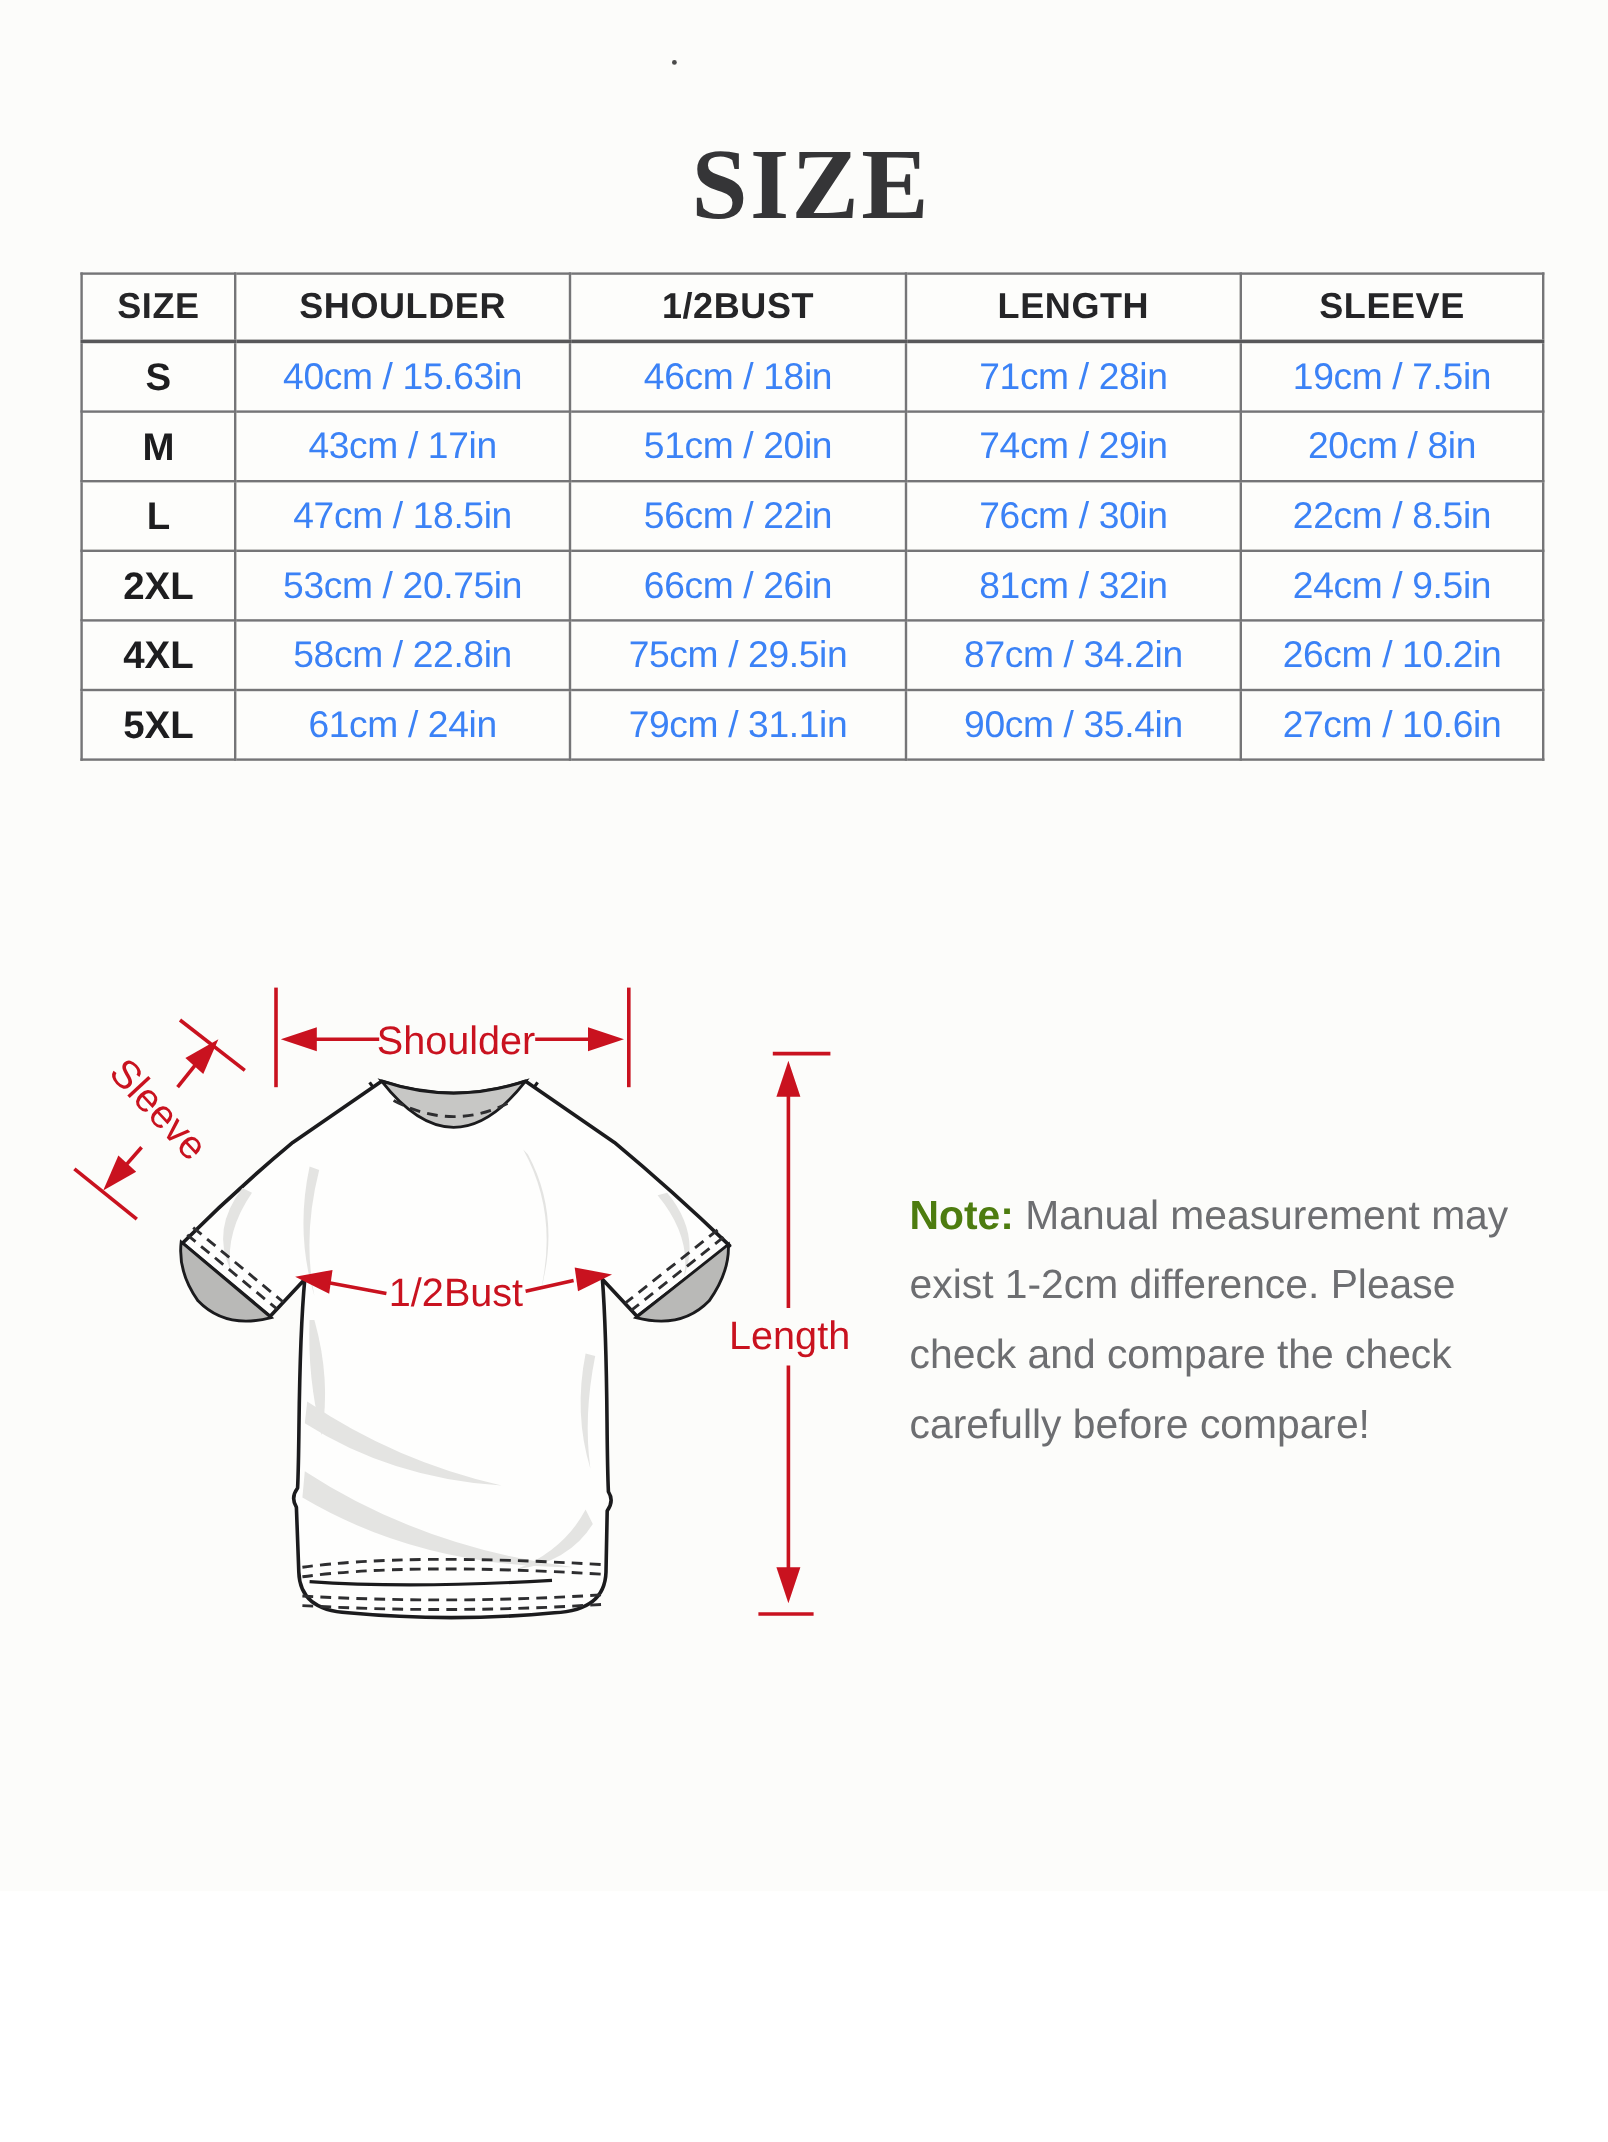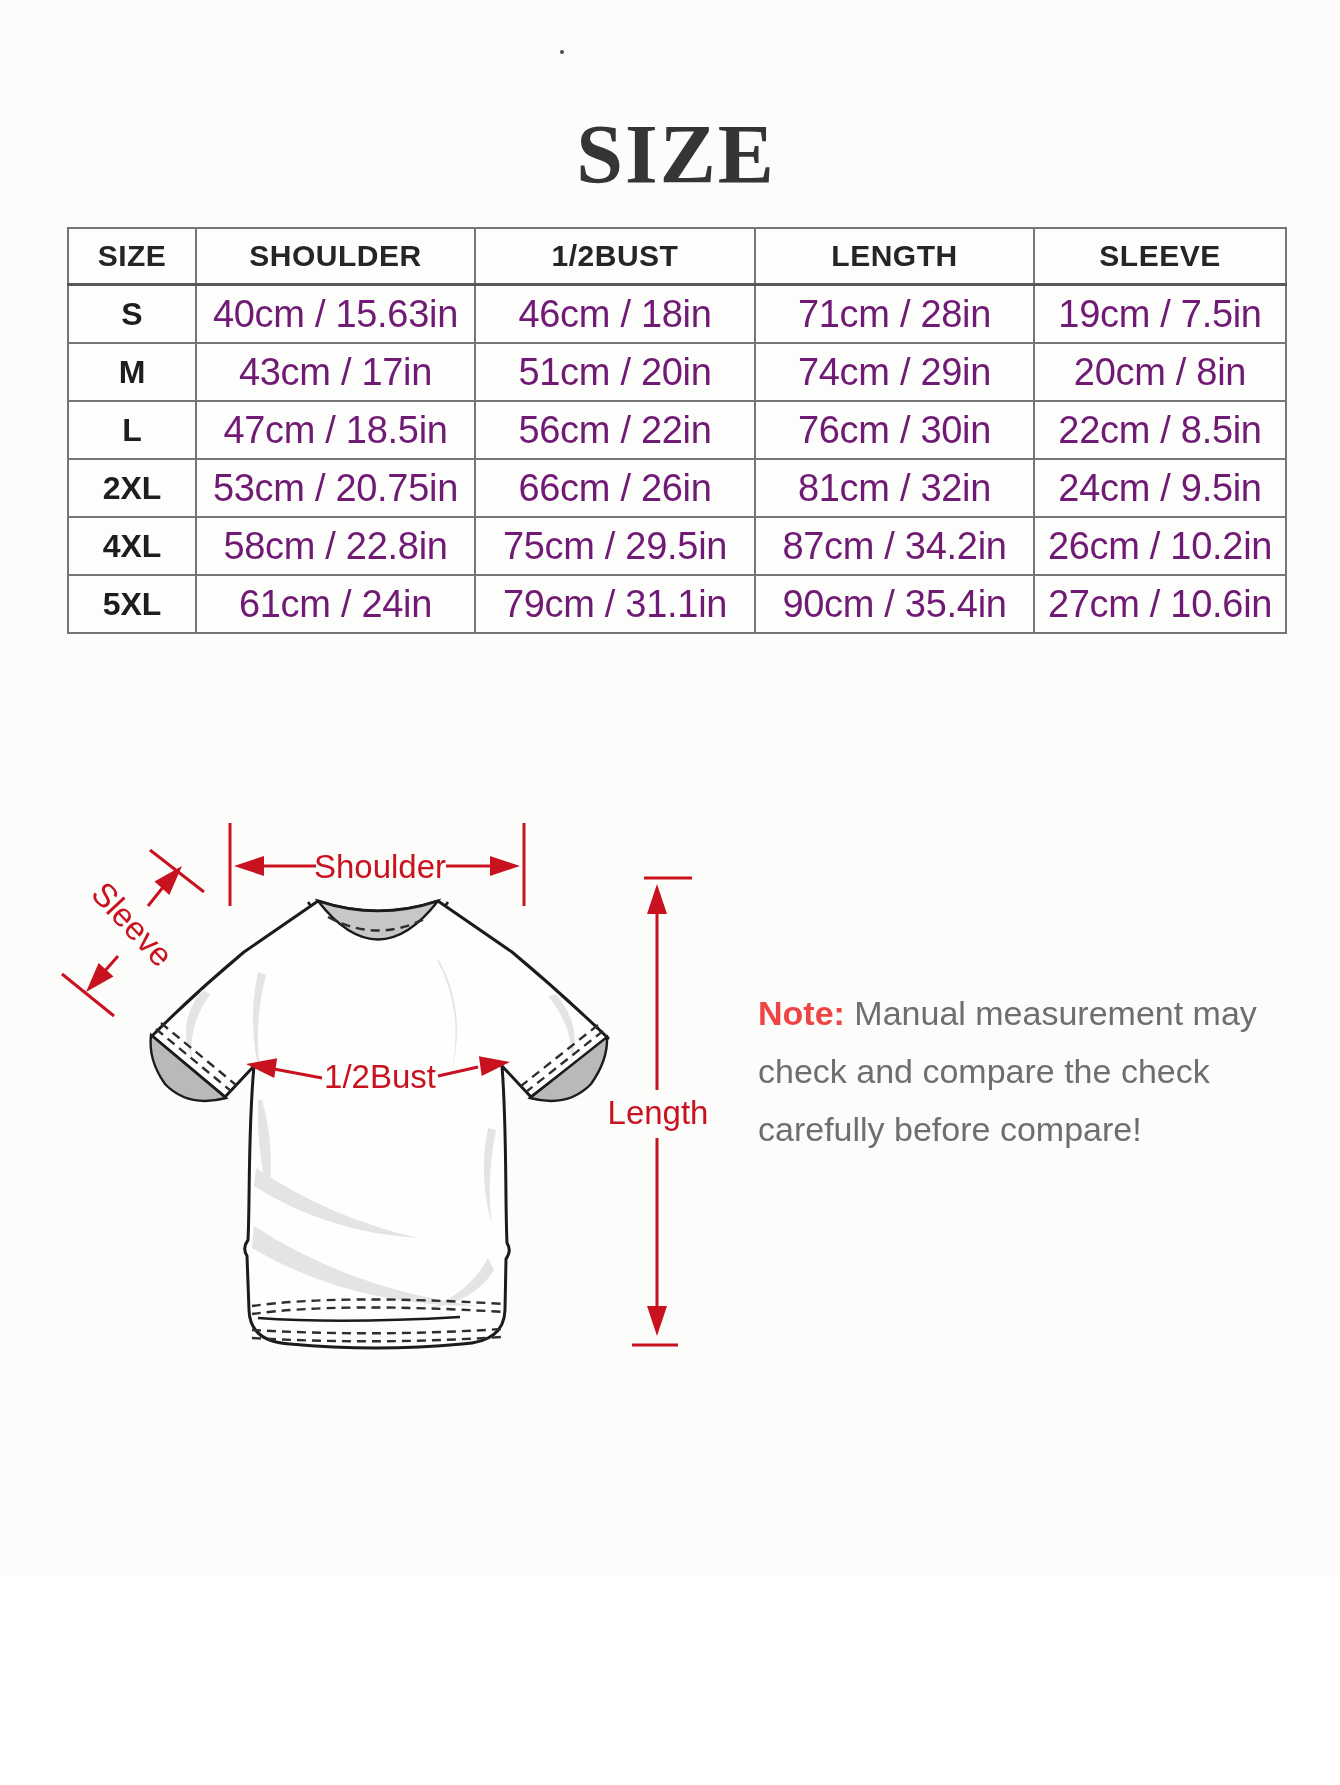--- a/index.html
+++ b/index.html
@@ -21,37 +21,37 @@
     border:2px solid #4c4c4e;background:#fdfdfb;
   }
   table.size-table th,table.size-table td{
     border:2px solid #757577;text-align:center;vertical-align:middle;
     padding:0;overflow:hidden;white-space:nowrap;
   }
   table.size-table th{
     height:54px;font-size:30px;font-weight:bold;color:#252527;letter-spacing:0.5px;
     border-bottom:3px solid #58585a;
   }
-  table.size-table td{height:56px;font-size:38px;color:#701a75;letter-spacing:-0.3px;}
+  table.size-table td{height:56px;font-size:31px;color:#3b82f6;letter-spacing:-0.3px;}
   table.size-table td.sz{font-size:32px;font-weight:bold;color:#1d1d1f;letter-spacing:0;}
   .diagram-svg{position:absolute;left:0;top:800px;width:760px;height:580px;}
   .shirt-line{fill:#fefefd;stroke:#1b1b1d;stroke-width:3;stroke-linejoin:round;}
   .detail{fill:none;stroke:#1b1b1d;stroke-width:2.6;}
   .stitch{fill:none;stroke:#2e2e30;stroke-width:2.4;stroke-dasharray:9 6;}
   .gray-fill{fill:#c7c7c5;stroke:#1b1b1d;stroke-width:2.4;}
   .cuff-fill{fill:#b9b9b7;stroke:#1b1b1d;stroke-width:2.4;}
   .wrinkle{fill:#e4e4e2;stroke:none;}
   .annot{stroke:var(--annot,#c9121f);stroke-width:3;fill:none;}
   .annot-head{fill:var(--annot,#c9121f);stroke:none;}
   .annot-text{fill:var(--annot,#c9121f);font-family:"Liberation Sans",sans-serif;font-size:33px;}
   .note-block{
     position:absolute;left:758px;top:984px;width:520px;
     font-size:34px;line-height:58px;color:#6d6e71;
   }
-  .note-block b{color:#ef4444;font-weight:bold;}
+  .note-block b{color:#4d7c0f;font-weight:bold;}
 </style>
 </head>
 <body>
 
 <div id="canvas">
 
   <div class="stray-dot"></div>
 
   <div class="page-title">SIZE</div>
 
@@ -206,17 +206,18 @@
       <line class="annot" x1="657" y1="912" x2="657" y2="1090"></line>
       <text class="annot-text" x="658" y="1124" text-anchor="middle">Length</text>
       <line class="annot" x1="657" y1="1138" x2="657" y2="1330"></line>
       <polygon class="annot-head" points="0,0 -30,10 -30,-10" transform="translate(657,1336) rotate(90)"></polygon>
       <line class="annot" x1="632" y1="1345" x2="678" y2="1345"></line>
     </g>
   </svg>
 
   <div class="note-block">
     <div><b>Note:</b><span> Manual measurement may</span></div>
+    <div>exist 1-2cm difference. Please</div>
     <div>check and compare the check</div>
     <div>carefully before compare!</div>
   </div>
 
 </div>
 
 </body></html>

